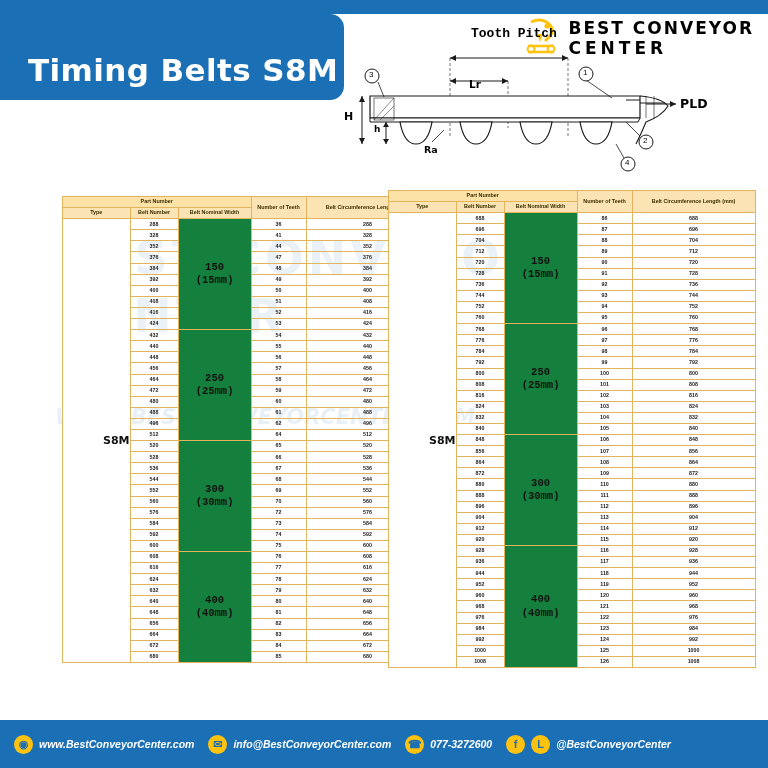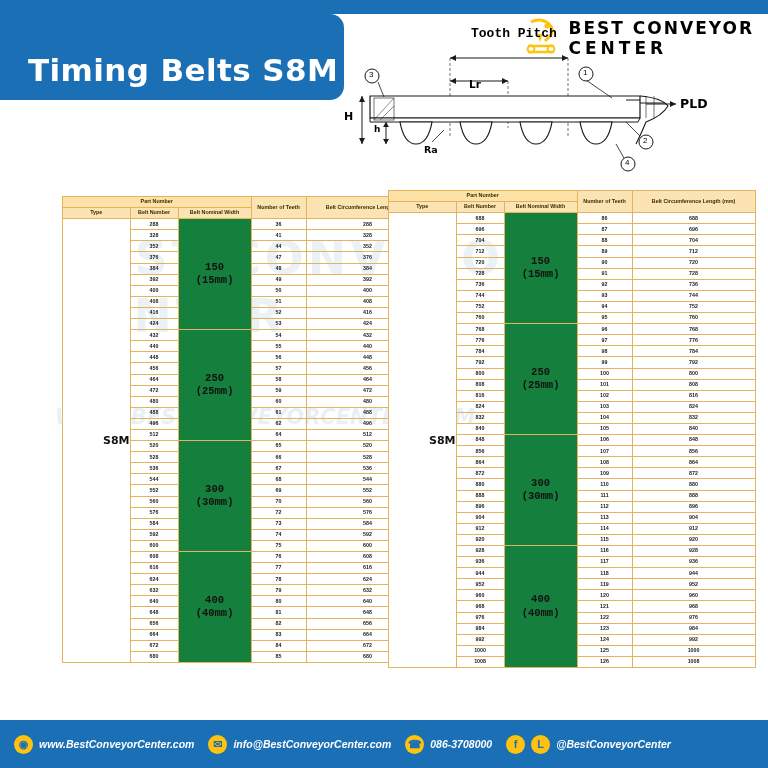--- a/index.html
+++ b/index.html
@@ -651,21 +651,21 @@
     <div class="f-item">
       <span class="f-ico">◉</span>
       <span class="f-txt">www.BestConveyorCenter.com</span>
     </div>
     <div class="f-item">
       <span class="f-ico">✉</span>
       <span class="f-txt">info@BestConveyorCenter.com</span>
     </div>
     <div class="f-item">
       <span class="f-ico">☎</span>
-      <span class="f-txt">086-3708000</span>
+      <span class="f-txt">077-3272600</span>
     </div>
     <div class="f-item">
       <span class="f-ico">f</span>
       <span class="f-ico">L</span>
       <span class="f-txt">@BestConveyorCenter</span>
     </div>
   </div>
 
 </div>
 

